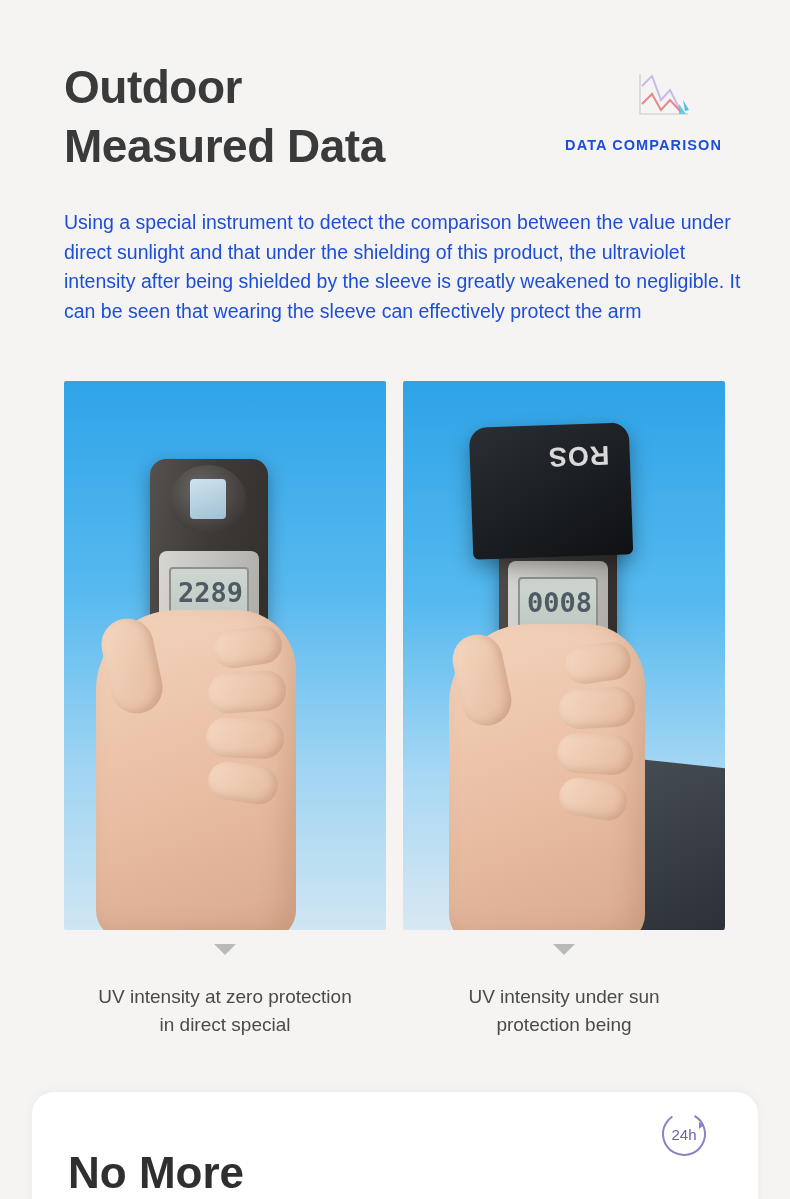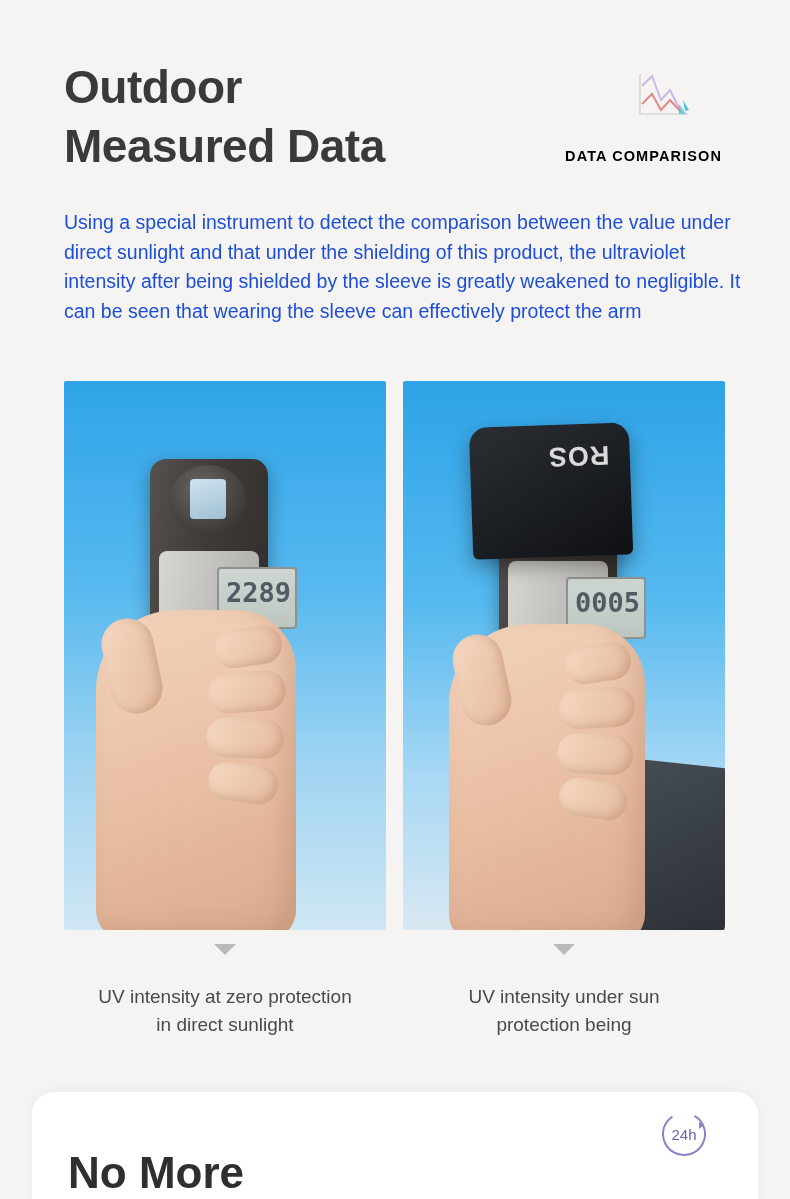--- a/index.html
+++ b/index.html
@@ -41,24 +41,24 @@
     width: 230px;
     text-align: right;
   }
   .badge-icon {
     display: inline-block;
     width: 58px;
     height: 52px;
     margin-right: 34px;
   }
   .badge-label {
-    margin-top: 22px;
+    margin-top: 11px;
     font-size: 14.5px;
     letter-spacing: 1.1px;
-    color: #000000;
+    color: #1d4ed8;
     font-weight: bold;
     text-align: right;
     padding-right: 4px;
   }
 
   
   .intro {
     position: absolute;
     left: 64px;
     top: 208px;
@@ -170,21 +170,20 @@
   }
   .lcd {
     position: absolute;
     left: 10px;
     top: 16px;
     width: 80px;
     height: 62px;
     background: linear-gradient(180deg, #cfd6d1, #bcc6c0);
     border-radius: 4px;
     border: 2px solid #8e918c;
-    margin-left: 48px;
   }
   .lcd-value {
     position: absolute;
     left: 0; right: 4px;
     top: 8px;
     text-align: right;
     font-family: "DejaVu Sans Mono", monospace;
     font-size: 27px;
     font-weight: bold;
     color: #4f5b62;
@@ -399,33 +398,33 @@
           <span class="finger" style="left:118px; top:18px; width:68px; height:38px; transform:rotate(-8deg);"></span>
           <span class="finger" style="left:112px; top:62px; width:78px; height:40px; transform:rotate(-4deg);"></span>
           <span class="finger" style="left:110px; top:108px; width:78px; height:40px; transform:rotate(2deg);"></span>
           <span class="finger" style="left:112px; top:154px; width:70px; height:38px; transform:rotate(8deg);"></span>
           <span class="finger" style="left:10px; top:8px; width:52px; height:96px; border-radius:30px; transform:rotate(-12deg);"></span>
         </div>
       </div>
       <div class="arrow"></div>
       <div class="caption">
         <div>UV intensity at zero protection</div>
-        <div>in direct sunlight</div>
+        <div>in direct special</div>
       </div>
     </div>
 
     <div class="panel">
       <div class="photo">
         <div class="sky2"></div>
         <div class="arm-sleeve"></div>
 
         <div class="meter" style="left:96px; top:110px; height:330px;">
           <div class="front" style="top:70px; height:250px;">
             <div class="lcd">
-              <div class="lcd-value">0005</div>
+              <div class="lcd-value">0008</div>
               <div class="lcd-unit">µW/cm²</div>
             </div>
             <div class="btn-lbl-row">
               <span>☼</span>
               <span>ZERO</span>
               <span>UNIT</span>
               <span>HOLD</span>
             </div>
             <div class="btn-row">
               <span class="mbtn"></span>

